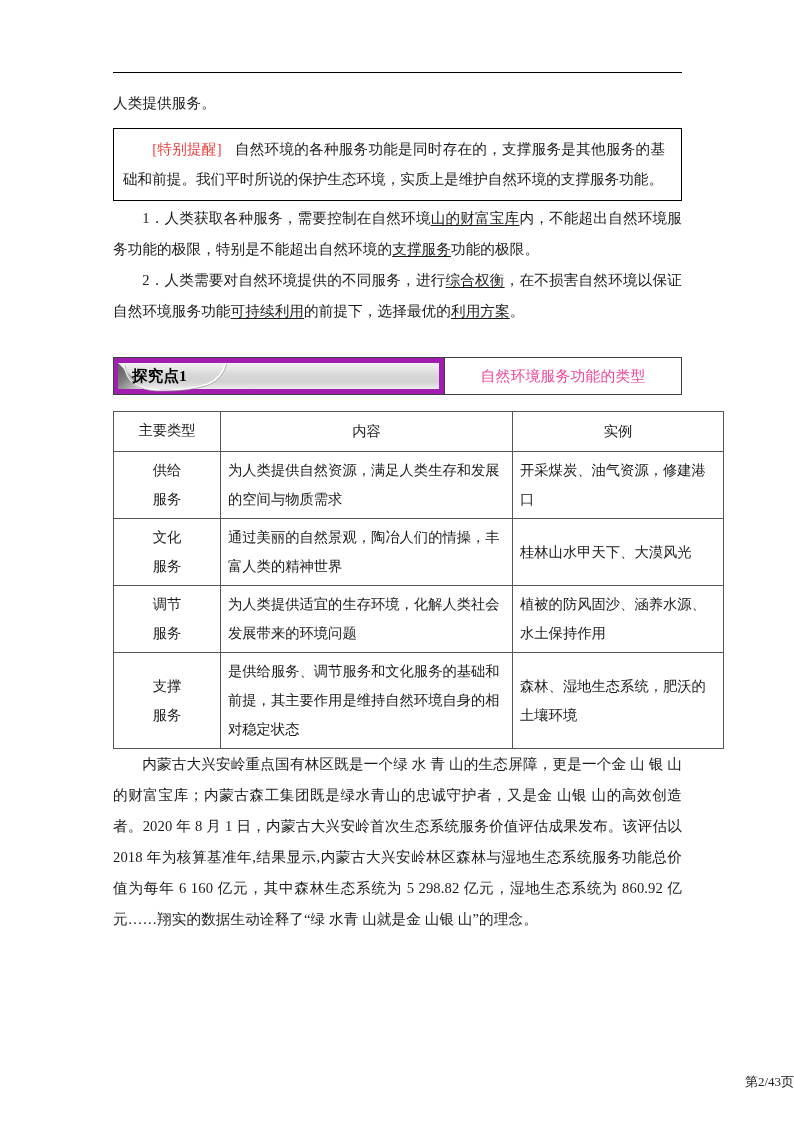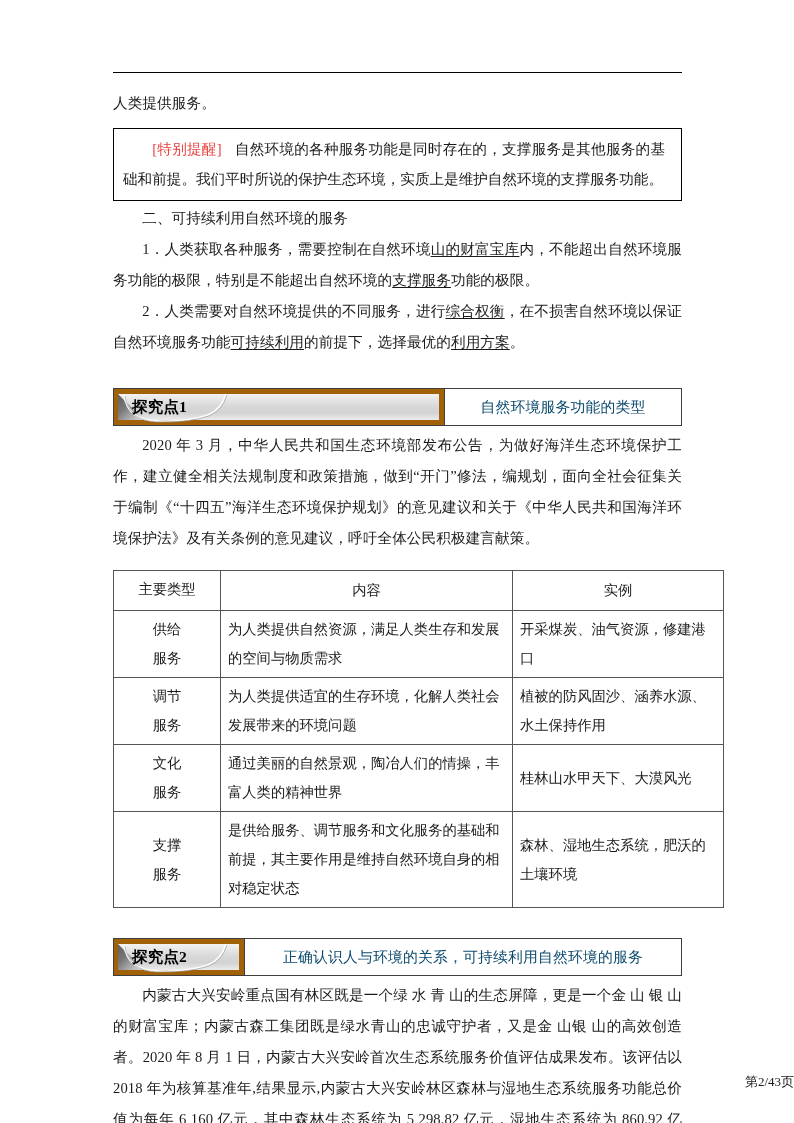--- a/index.html
+++ b/index.html
@@ -83,21 +83,21 @@
     box-sizing: border-box;
     height: 38px;
     display: flex;
     align-items: stretch;
     background: #ffffff;
   }
   .explore-left {
     position: relative;
     flex: 0 0 auto;
     border-right: 1.2px solid #3f3f3f;
-    background: #a16207;
+    background: #a21caf;
     overflow: hidden;
     display: flex;
     align-items: center;
   }
   .explore-1 .explore-left { width: 330px; }
   .explore-2 .explore-left { width: 130px; }
 
   
   .grey-band {
     position: absolute;
@@ -135,21 +135,21 @@
     font-family: "Liberation Serif", "DejaVu Serif", serif;
     color: #000;
     letter-spacing: 0.2px;
   }
   .explore-right {
     flex: 1 1 auto;
     display: flex;
     align-items: center;
     justify-content: center;
     font-size: 14.8px;
-    color: #0c4a6e;
+    color: #ec4899;
     letter-spacing: 0.2px;
     font-family: Liberation Serif, serif;
   }
 
   
   table.svc {
     border-collapse: collapse;
     width: 569px;
     margin-top: 16px;
     table-layout: fixed;
@@ -190,97 +190,83 @@
   <div class="header-rule"></div>
 
   <div class="content">
 
     <p class="para">人类提供服务。</p>
 
     <div class="tip-box">
       <p><span class="tip-label">[特别提醒]</span><span>自然环境的各种服务功能是同时存在的，支撑服务是其他服务的基础和前提。我们平时所说的保护生态环境，实质上是维护自然环境的支撑服务功能。</span></p>
     </div>
 
-    <p class="para indent2">二、可持续利用自然环境的服务</p>
 
     <p class="para indent2"><span>1．人类获取各种服务，需要控制在自然环境</span><span class="u">山的财富宝库</span><span>内，不能超出自然环境服务功能的极限，特别是不能超出自然环境的</span><span class="u">支撑服务</span><span>功能的极限。</span></p>
 
     <p class="para indent2"><span>2．人类需要对自然环境提供的不同服务，进行</span><span class="u">综合权衡</span><span>，在不损害自然环境以保证自然环境服务功能</span><span class="u">可持续利用</span><span>的前提下，选择最优的</span><span class="u">利用方案</span><span>。</span></p>
 
     <div class="explore explore-1">
       <div class="explore-left">
         <div class="grey-band"></div>
         <div class="wedge"></div>
         <svg class="swoosh" viewBox="0 0 120 30">
           <path d="M2 2 Q 6 27 34 28 Q 66 29 86 22 Q 100 16 104 1" fill="none" stroke="#ffffff" stroke-width="1.8"></path>
           <path d="M2 2 Q 6 27 34 28 Q 66 29 86 22 Q 100 16 104 1" fill="none" stroke="#9a9a9a" stroke-width="0.7" transform="translate(0.9,0.9)"></path>
         </svg>
         <span class="explore-label">探究点1</span>
       </div>
       <div class="explore-right">自然环境服务功能的类型</div>
     </div>
 
-    <p class="para indent2">2020 年 3 月，中华人民共和国生态环境部发布公告，为做好海洋生态环境保护工作，建立健全相关法规制度和政策措施，做到“开门”修法，编规划，面向全社会征集关于编制《“十四五”海洋生态环境保护规划》的意见建议和关于《中华人民共和国海洋环境保护法》及有关条例的意见建议，呼吁全体公民积极建言献策。</p>
 
     <table class="svc">
       <thead>
         <tr>
           <td class="c-type h-type">主要类型</td>
           <td class="c-desc">内容</td>
           <td class="c-ex">实例</td>
         </tr>
       </thead>
       <tbody>
         <tr>
           <td class="c-type">
               <span class="two-line">供给</span>
               <span class="two-line">服务</span>
             </td>
           <td class="c-desc">为人类提供自然资源，满足人类生存和发展的空间与物质需求</td>
           <td class="c-ex">开采煤炭、油气资源，修建港口</td>
         </tr>
         <tr>
           <td class="c-type">
+              <span class="two-line">文化</span>
+              <span class="two-line">服务</span>
+            </td>
+          <td class="c-desc">通过美丽的自然景观，陶冶人们的情操，丰富人类的精神世界</td>
+          <td class="c-ex">桂林山水甲天下、大漠风光</td>
+        </tr>
+        <tr>
+          <td class="c-type">
               <span class="two-line">调节</span>
               <span class="two-line">服务</span>
             </td>
           <td class="c-desc">为人类提供适宜的生存环境，化解人类社会发展带来的环境问题</td>
           <td class="c-ex">植被的防风固沙、涵养水源、水土保持作用</td>
         </tr>
         <tr>
           <td class="c-type">
-              <span class="two-line">文化</span>
-              <span class="two-line">服务</span>
-            </td>
-          <td class="c-desc">通过美丽的自然景观，陶冶人们的情操，丰富人类的精神世界</td>
-          <td class="c-ex">桂林山水甲天下、大漠风光</td>
-        </tr>
-        <tr>
-          <td class="c-type">
               <span class="two-line">支撑</span>
               <span class="two-line">服务</span>
             </td>
           <td class="c-desc">是供给服务、调节服务和文化服务的基础和前提，其主要作用是维持自然环境自身的相对稳定状态</td>
           <td class="c-ex">森林、湿地生态系统，肥沃的土壤环境</td>
         </tr>
       </tbody>
     </table>
 
-    <div class="explore explore-2">
-      <div class="explore-left">
-        <div class="grey-band"></div>
-        <div class="wedge"></div>
-        <svg class="swoosh" viewBox="0 0 120 30">
-          <path d="M2 2 Q 6 27 34 28 Q 66 29 86 22 Q 100 16 104 1" fill="none" stroke="#ffffff" stroke-width="1.8"></path>
-          <path d="M2 2 Q 6 27 34 28 Q 66 29 86 22 Q 100 16 104 1" fill="none" stroke="#9a9a9a" stroke-width="0.7" transform="translate(0.9,0.9)"></path>
-        </svg>
-        <span class="explore-label">探究点2</span>
-      </div>
-      <div class="explore-right">正确认识人与环境的关系，可持续利用自然环境的服务</div>
-    </div>
 
     <p class="para indent2">内蒙古大兴安岭重点国有林区既是一个绿 水 青 山的生态屏障，更是一个金 山 银 山的财富宝库；内蒙古森工集团既是绿水青山的忠诚守护者，又是金 山银 山的高效创造者。2020 年 8 月 1 日，内蒙古大兴安岭首次生态系统服务价值评估成果发布。该评估以 2018 年为核算基准年,结果显示,内蒙古大兴安岭林区森林与湿地生态系统服务功能总价值为每年 6 160 亿元，其中森林生态系统为 5 298.82 亿元，湿地生态系统为 860.92 亿元……翔实的数据生动诠释了“绿 水青 山就是金 山银 山”的理念。</p>
 
   </div>
 
   <div class="footer">第2/43页</div>
 
 </div>
 
 </body></html>

